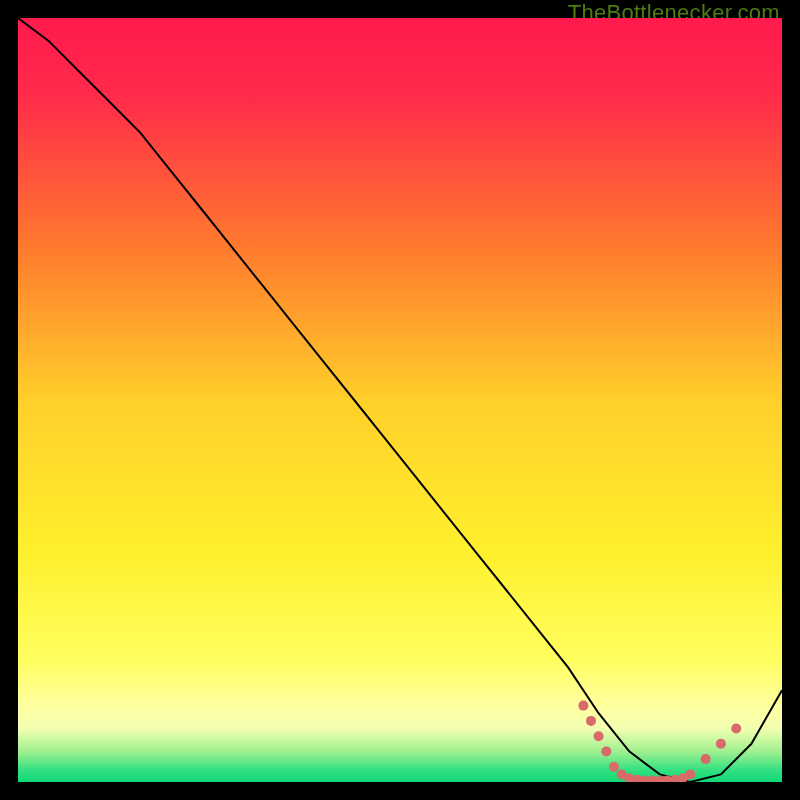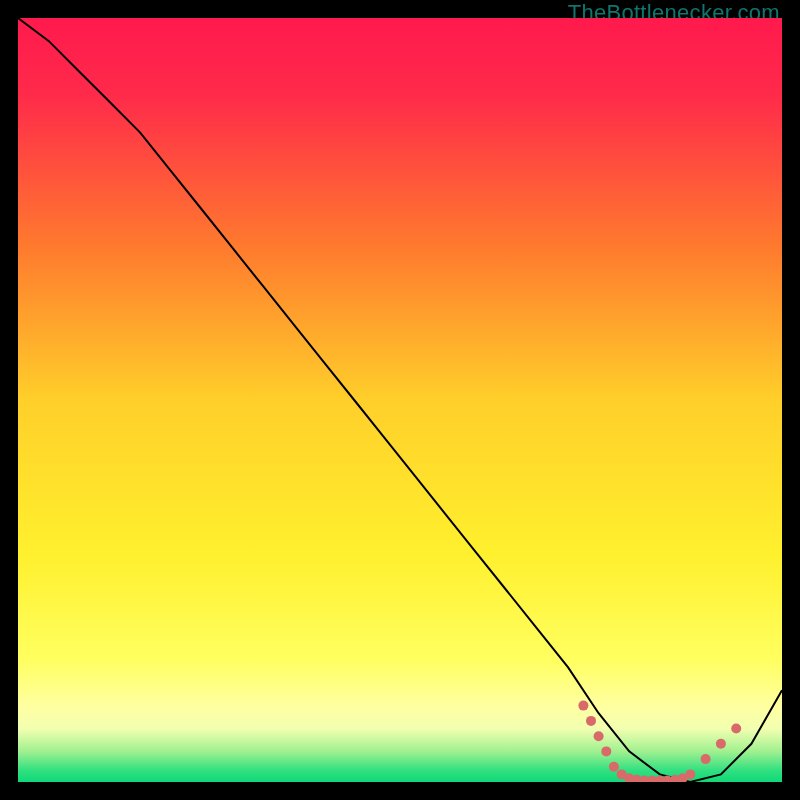--- a/index.html
+++ b/index.html
@@ -24,21 +24,21 @@
     position: absolute;
     left: 0;
     top: 0;
     width: 764px;
     height: 764px;
   }
   .watermark {
     position: absolute;
     top: 0px;
     right: 20px;
-    color: #0f766e;
+    color: #4d7c0f;
     font-size: 22px;
     font-weight: 500;
     letter-spacing: 0.3px;
   }
   svg {
     display: block;
   }
 </style>
 </head>
 <body>

